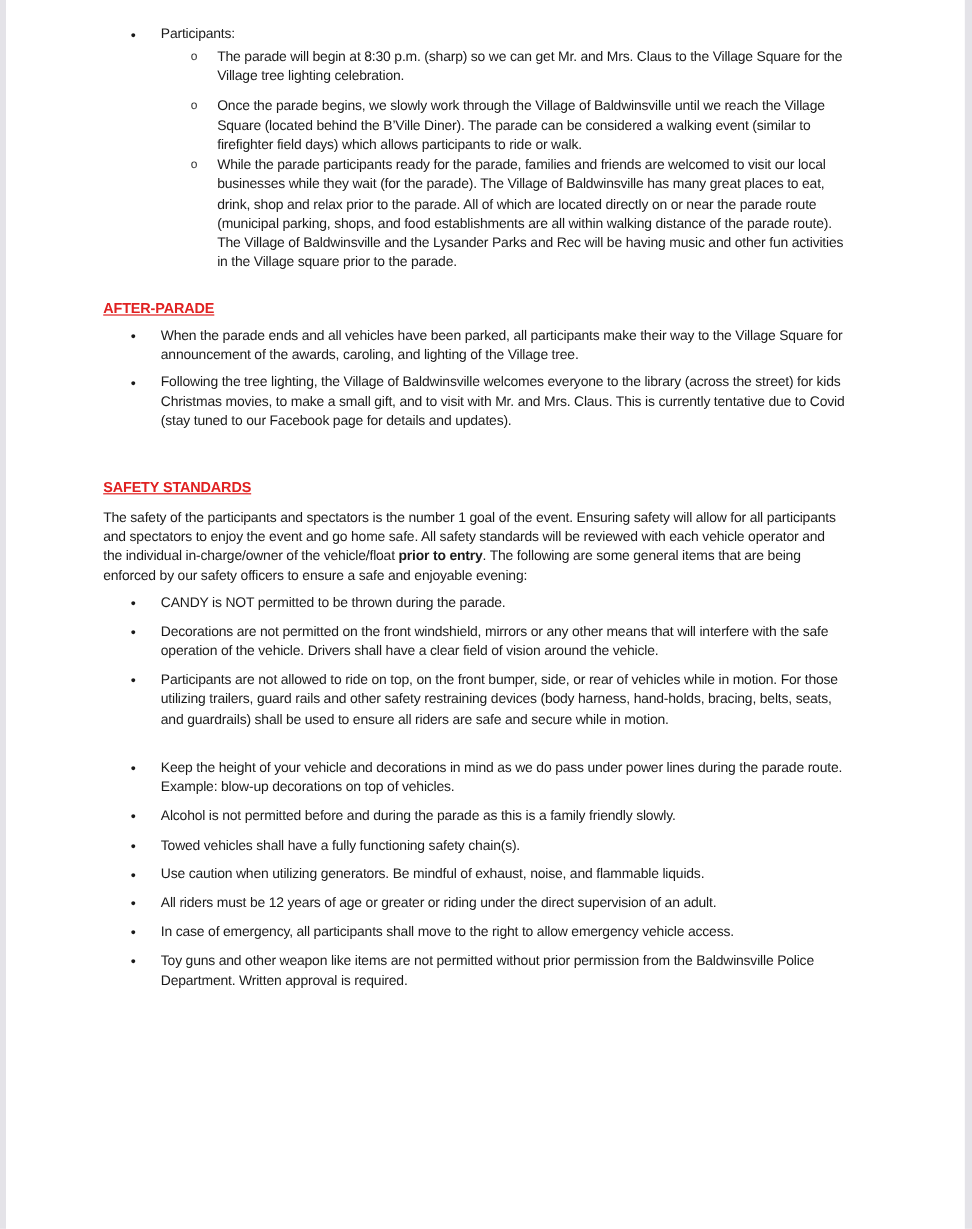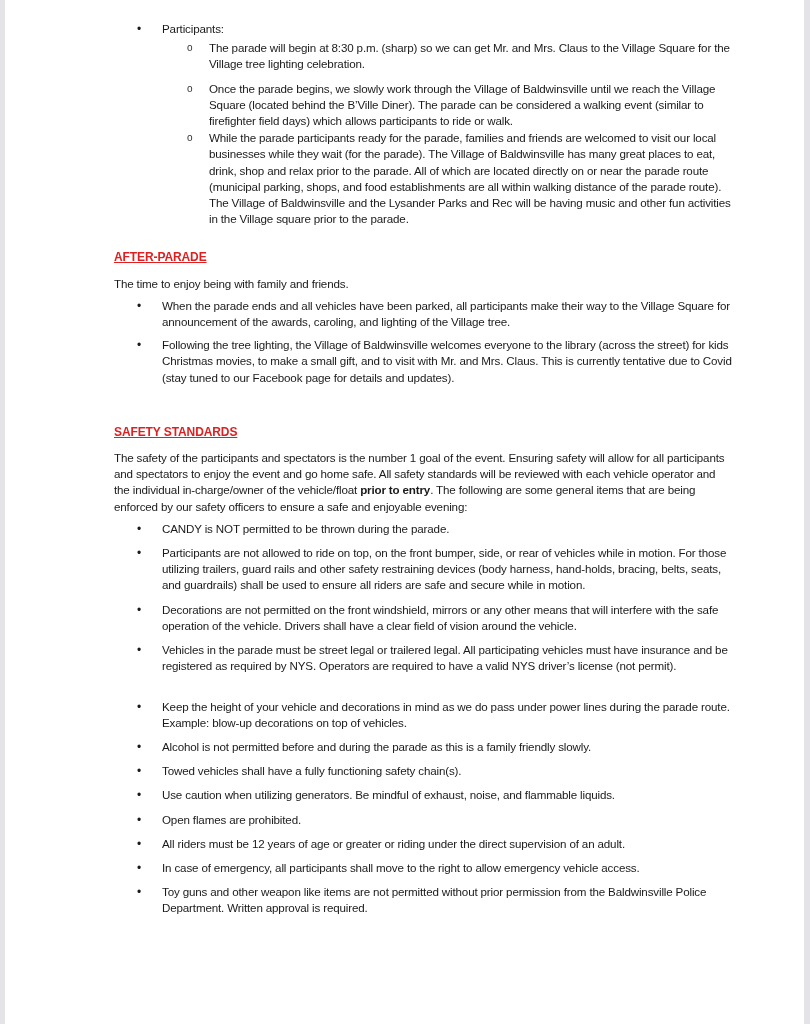--- a/index.html
+++ b/index.html
@@ -4,21 +4,21 @@
 <style>
   html, body { margin: 0; padding: 0; }
   body {
     width: 810px; height: 1024px; overflow: hidden; background: #ffffff;
     position: relative;
     font-family: "Liberation Sans", "DejaVu Sans", sans-serif;
     color: #1a1a1a;
   }
   .edge-left { position: absolute; left: 0; top: 0; width: 5px; height: 1024px; background: #e4e3e8; }
   .edge-right { position: absolute; right: 0; top: 0; width: 6px; height: 1024px; background: #e4e3e8; }
-  .page { position: absolute; left: 114px; top: 21px; width: 620px; font-size: 11.6px; line-height: 16.2px; letter-spacing: -0.15px; }
+  .page { position: absolute; left: 86px; top: 21px; width: 620px; font-size: 11.6px; line-height: 16.2px; letter-spacing: -0.15px; }
   .bul { position: relative; padding-left: 48px; }
   .bul::before { content: "\2022"; position: absolute; left: 23px; top: 0; font-size: 12px; }
   .sub { position: relative; padding-left: 95px; }
   .sub::before { content: "o"; position: absolute; left: 73px; top: 0; font-size: 10px; color: #333; }
   .heading { color: #e02020; font-weight: bold; text-decoration: underline; font-size: 12px; letter-spacing: -0.1px; }
   .ul { }
   .b { font-weight: bold; }
   p { margin: 0; }
 </style>
 </head>
@@ -29,32 +29,29 @@
 
 <div class="page">
 
   <p class="bul">Participants:</p>
   <p class="sub" style="margin-top:3px">The parade will begin at 8:30 p.m. (sharp) so we can get Mr. and Mrs. Claus to the Village Square for the Village tree lighting celebration.</p>
   <p class="sub" style="margin-top:8px">Once the parade begins, we slowly work through the Village of Baldwinsville until we reach the Village Square (located behind the B’Ville Diner).  The parade can be considered a walking event (similar to firefighter field days) which allows participants to ride or walk.</p>
 
   <p class="sub" style="margin-top:1px">While the parade participants ready for the parade, families and friends are welcomed to visit our local businesses while they wait (for the parade).  The Village of Baldwinsville has many great places to eat, drink, shop and relax prior to the parade.  All of which are located directly on or near the parade route (municipal parking, shops, and food establishments are all within walking distance of the parade route).  The Village of Baldwinsville and the Lysander Parks and Rec will be having music and other fun activities in the Village square prior to the parade.</p>
 
   <p class="heading" style="margin-top:22px">AFTER-PARADE</p>
-  <p style="margin-top:10px">The time to enjoy being with family and friends.</p>
   <p class="bul" style="margin-top:6px">When the parade ends and all vehicles have been parked, all participants make their way to the Village Square for announcement of the awards, caroling, and lighting of the Village tree.</p>
   <p class="bul" style="margin-top:7px">Following the tree lighting, the Village of Baldwinsville welcomes everyone to the library (across the street) for kids Christmas movies, to make a small gift, and to visit with Mr. and Mrs. Claus.  This is currently tentative due to Covid (stay tuned to our Facebook page for details and updates).</p>
 
   <p class="heading" style="margin-top:38px">SAFETY STANDARDS</p>
   <p style="margin-top:10px"><span>The safety of the participants and spectators is the number 1 goal of the event.  Ensuring safety will allow for all participants and spectators to enjoy the event and go home safe.  All safety standards will be reviewed with each vehicle operator and the individual in-charge/owner of the vehicle/float </span><span class="b ul">prior to entry</span><span>.  The following are some general items that are being enforced by our safety officers to ensure a safe and enjoyable evening:</span></p>
 
   <p class="bul" style="margin-top:6px">CANDY is NOT permitted to be thrown during the parade.</p>
+  <p class="bul" style="margin-top:8px">Decorations are not permitted on the front windshield, mirrors or any other means that will interfere with the safe operation of the vehicle.  Drivers shall have a clear field of vision around the vehicle.</p>
   <p class="bul" style="margin-top:8px">Participants are not allowed to ride on top, on the front bumper, side, or rear of vehicles while in motion. For those utilizing trailers, guard rails and other safety restraining devices (body harness, hand-holds, bracing, belts, seats, and guardrails) shall be used to ensure all riders are safe and secure while in motion.</p>
-  <p class="bul" style="margin-top:8px">Decorations are not permitted on the front windshield, mirrors or any other means that will interfere with the safe operation of the vehicle.  Drivers shall have a clear field of vision around the vehicle.</p>
-  <p class="bul" style="margin-top:8px">Vehicles in the parade must be street legal or trailered legal.  All participating vehicles must have insurance and be registered as required by NYS.  Operators are required to have a valid NYS driver’s license (not permit).</p>
   <p class="bul" style="margin-top:24px">Keep the height of your vehicle and decorations in mind as we do pass under power lines during the parade route.  Example:  blow-up decorations on top of vehicles.</p>
   <p class="bul" style="margin-top:8px"><span>Alcohol is </span><span class="ul">not</span><span> permitted before and during the parade as this is a family friendly slowly.</span></p>
   <p class="bul" style="margin-top:8px">Towed vehicles shall have a fully functioning safety chain(s).</p>
   <p class="bul" style="margin-top:8px">Use caution when utilizing generators.  Be mindful of exhaust, noise, and flammable liquids.</p>
-  <p class="bul" style="margin-top:8px"><span>Open flames are </span><span class="ul">prohibited</span><span>.</span></p>
   <p class="bul" style="margin-top:8px">All riders must be 12 years of age or greater or riding under the direct supervision of an adult.</p>
   <p class="bul" style="margin-top:8px">In case of emergency, all participants shall move to the right to allow emergency vehicle access.</p>
   <p class="bul" style="margin-top:8px">Toy guns and other weapon like items are not permitted without prior permission from the Baldwinsville Police Department.  Written approval is required.</p>
 </div>
 
 </body></html>

